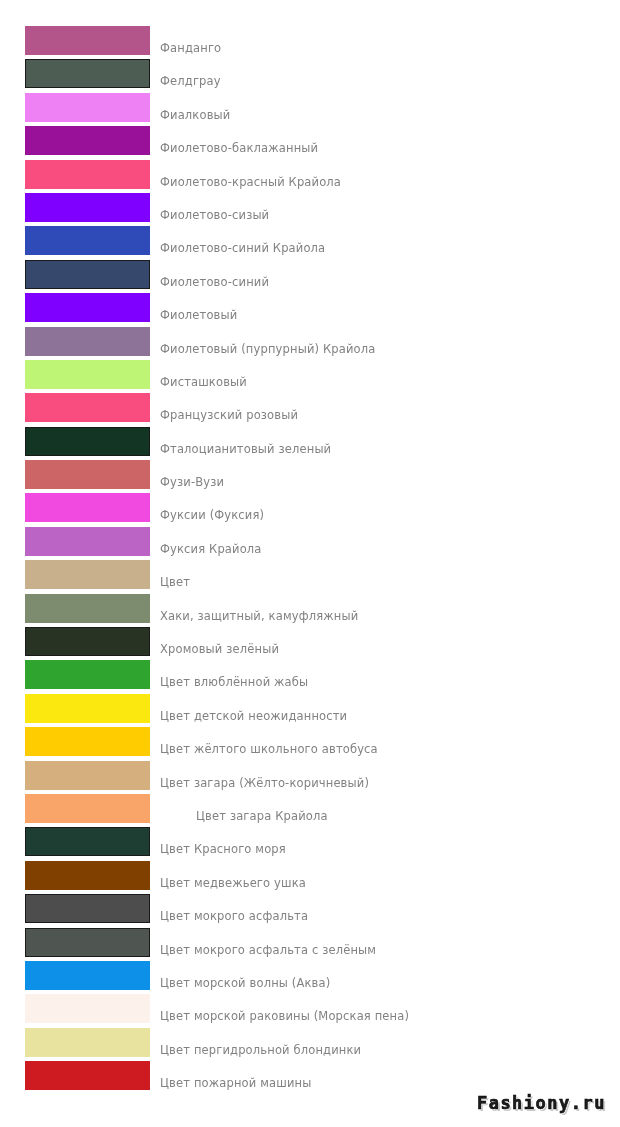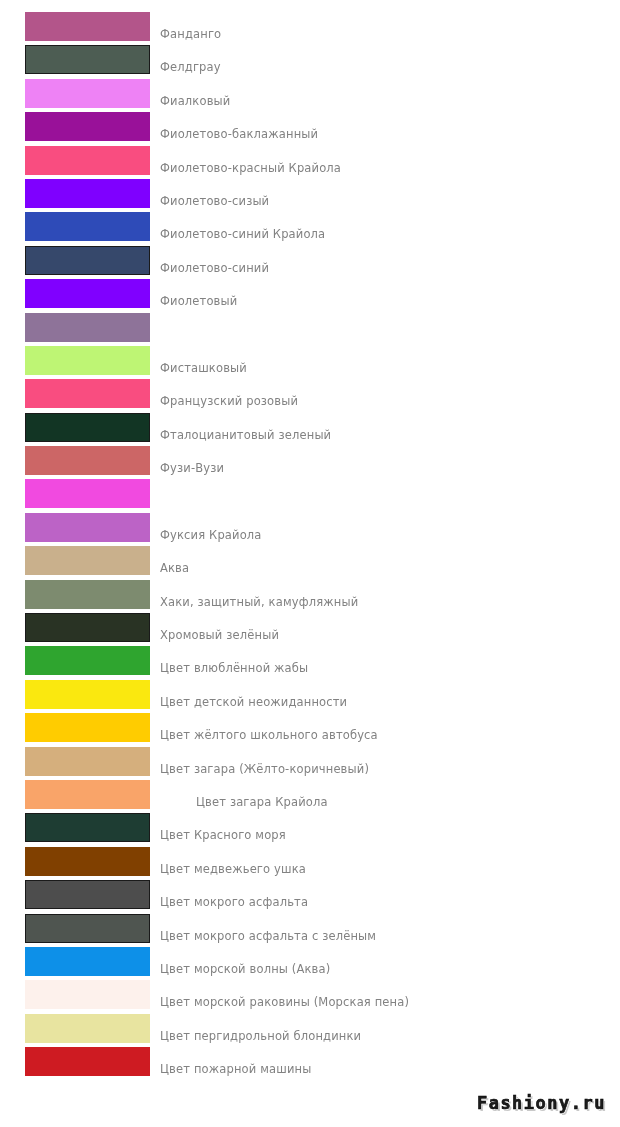--- a/index.html
+++ b/index.html
@@ -14,21 +14,21 @@
     position: relative;
     overflow: hidden;
     font-family: "DejaVu Sans", "Liberation Sans", sans-serif;
   }
 
   #color-list {
     position: absolute;
     left: 0;
     top: 0;
     width: 620px;
-    padding-top: 12px;
+    padding-top: 26px;
     box-sizing: border-box;
   }
 
   .color-row {
     position: relative;
     height: 33.4px;
     display: flex;
     align-items: flex-start;
   }
 
@@ -139,20 +139,21 @@
     <div class="color-row">
       <div class="swatch-cell" style="background: transparent;">
         <div class="swatch" title="Фиолетовый" style="background: rgb(128, 0, 255);"></div>
       </div>
       <div class="color-label" style="color: rgb(130, 130, 130);">Фиолетовый</div>
     </div>
     <div class="color-row">
       <div class="swatch-cell" style="background: transparent;">
         <div class="swatch" title="Фиолетовый (пурпурный) Крайола" style="background: rgb(142, 115, 153);"></div>
       </div>
+      <div class="color-label" style="color: rgb(130, 130, 130);">Фиолетовый (пурпурный) Крайола</div>
     </div>
     <div class="color-row">
       <div class="swatch-cell" style="background: transparent;">
         <div class="swatch" title="Фисташковый" style="background: rgb(190, 245, 116);"></div>
       </div>
       <div class="color-label" style="color: rgb(130, 130, 130);">Фисташковый</div>
     </div>
     <div class="color-row">
       <div class="swatch-cell" style="background: transparent;">
         <div class="swatch" title="Французский розовый" style="background: rgb(249, 77, 128);"></div>
@@ -168,32 +169,33 @@
     <div class="color-row">
       <div class="swatch-cell" style="background: transparent;">
         <div class="swatch" title="Фузи-Вузи" style="background: rgb(204, 102, 102);"></div>
       </div>
       <div class="color-label" style="color: rgb(130, 130, 130);">Фузи-Вузи</div>
     </div>
     <div class="color-row">
       <div class="swatch-cell" style="background: transparent;">
         <div class="swatch" title="Фуксии (Фуксия)" style="background: rgb(241, 74, 224);"></div>
       </div>
+      <div class="color-label" style="color: rgb(130, 130, 130);">Фуксии (Фуксия)</div>
     </div>
     <div class="color-row">
       <div class="swatch-cell" style="background: transparent;">
         <div class="swatch" title="Фуксия Крайола" style="background: rgb(188, 99, 198);"></div>
       </div>
       <div class="color-label" style="color: rgb(130, 130, 130);">Фуксия Крайола</div>
     </div>
     <div class="color-row">
       <div class="swatch-cell" style="background: transparent;">
         <div class="swatch" title="Хаки" style="background: rgb(201, 176, 140);"></div>
       </div>
-      <div class="color-label" style="color: rgb(130, 130, 130);">Аква</div>
+      <div class="color-label" style="color: rgb(130, 130, 130);">Цвет</div>
     </div>
     <div class="color-row">
       <div class="swatch-cell" style="background: transparent;">
         <div class="swatch" title="Хаки, защитный, камуфляжный" style="background: rgb(125, 139, 111);"></div>
       </div>
       <div class="color-label" style="color: rgb(130, 130, 130);">Хаки, защитный, камуфляжный</div>
     </div>
     <div class="color-row">
       <div class="swatch-cell" style="background: transparent;">
         <div class="swatch bordered" title="Хромовый зелёный" style="background: rgb(41, 51, 36);"></div>

